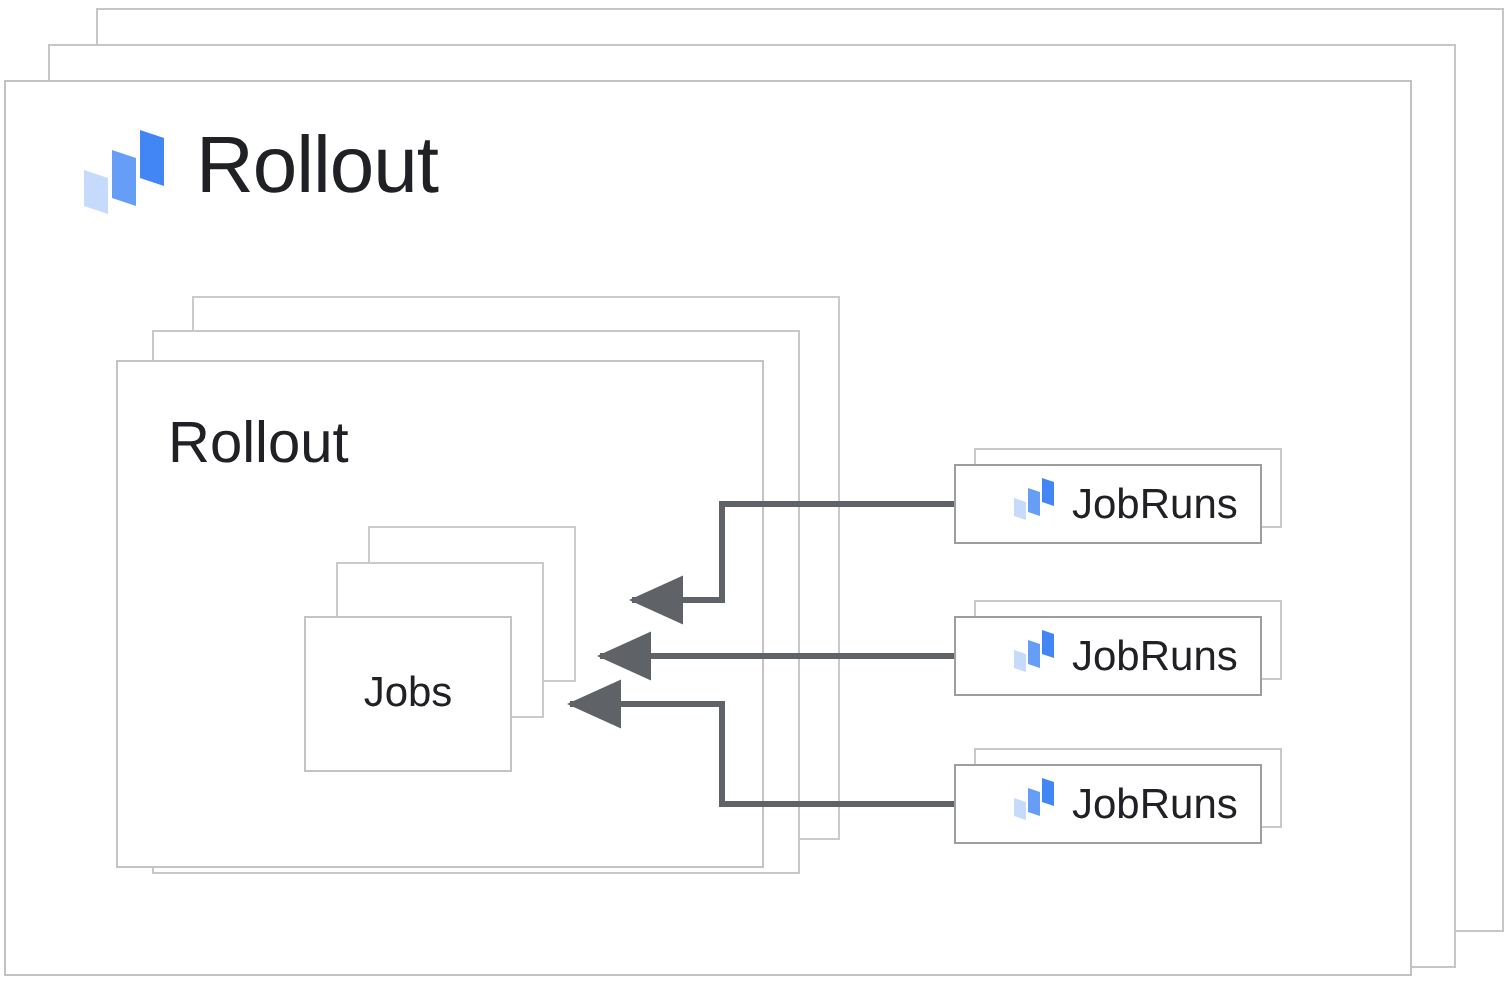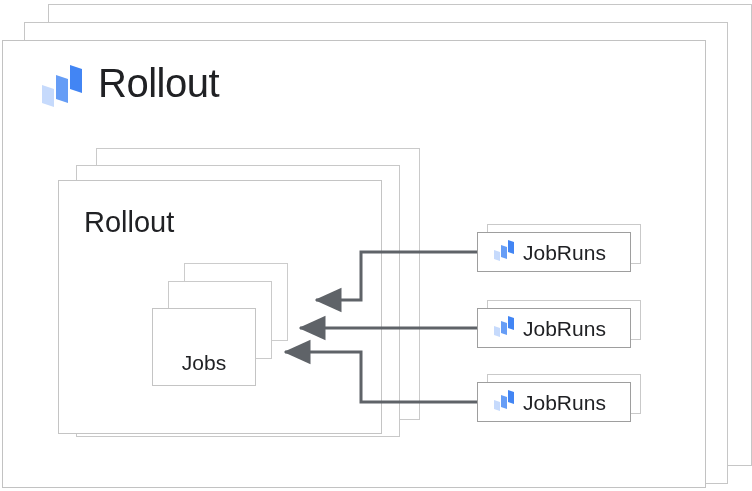--- a/index.html
+++ b/index.html
@@ -85,21 +85,20 @@
     left: 152px;
     top: 308px;
     width: 104px;
     height: 78px;
     display: flex;
     align-items: center;
     justify-content: center;
     font-size: 21px;
     color: #202124;
     z-index: 7;
-    margin-top: 16px;
   }
 
   
   #arrows {
     position: absolute;
     left: 0;
     top: 0;
     width: 752px;
     height: 491px;
     z-index: 8;
@@ -126,21 +125,21 @@
     left: 0;
     top: 0;
     width: 154px;
     height: 40px;
     background: #ffffff;
     border: 1px solid #9e9e9e;
     box-sizing: border-box;
     display: flex;
     align-items: center;
     gap: 8px;
-    padding-left: 15px;
+    padding-left: 28px;
   }
   .jobrun-label {
     font-size: 21px;
     color: #202124;
     line-height: 1;
     white-space: nowrap;
   }
 
   .jr1 { left: 477px; top: 232px; }
   .jr2 { left: 477px; top: 308px; }

